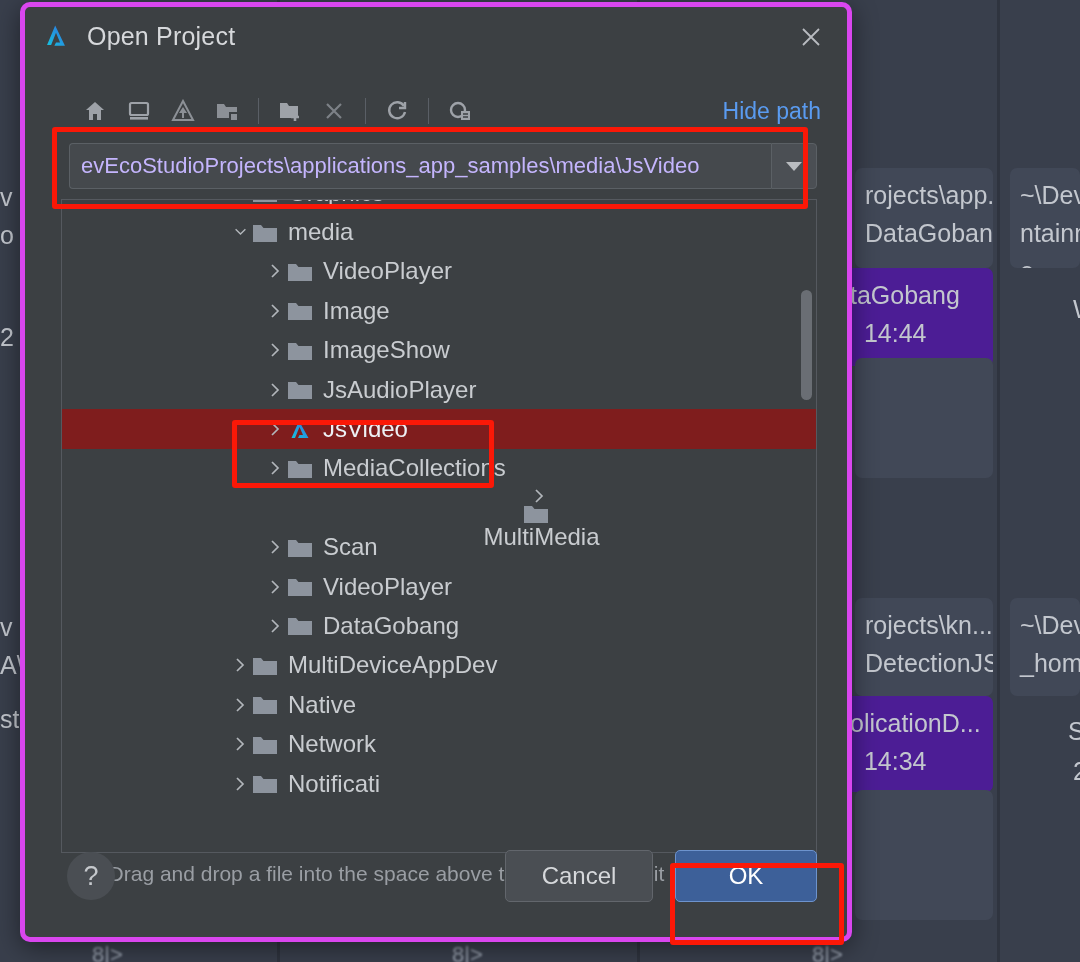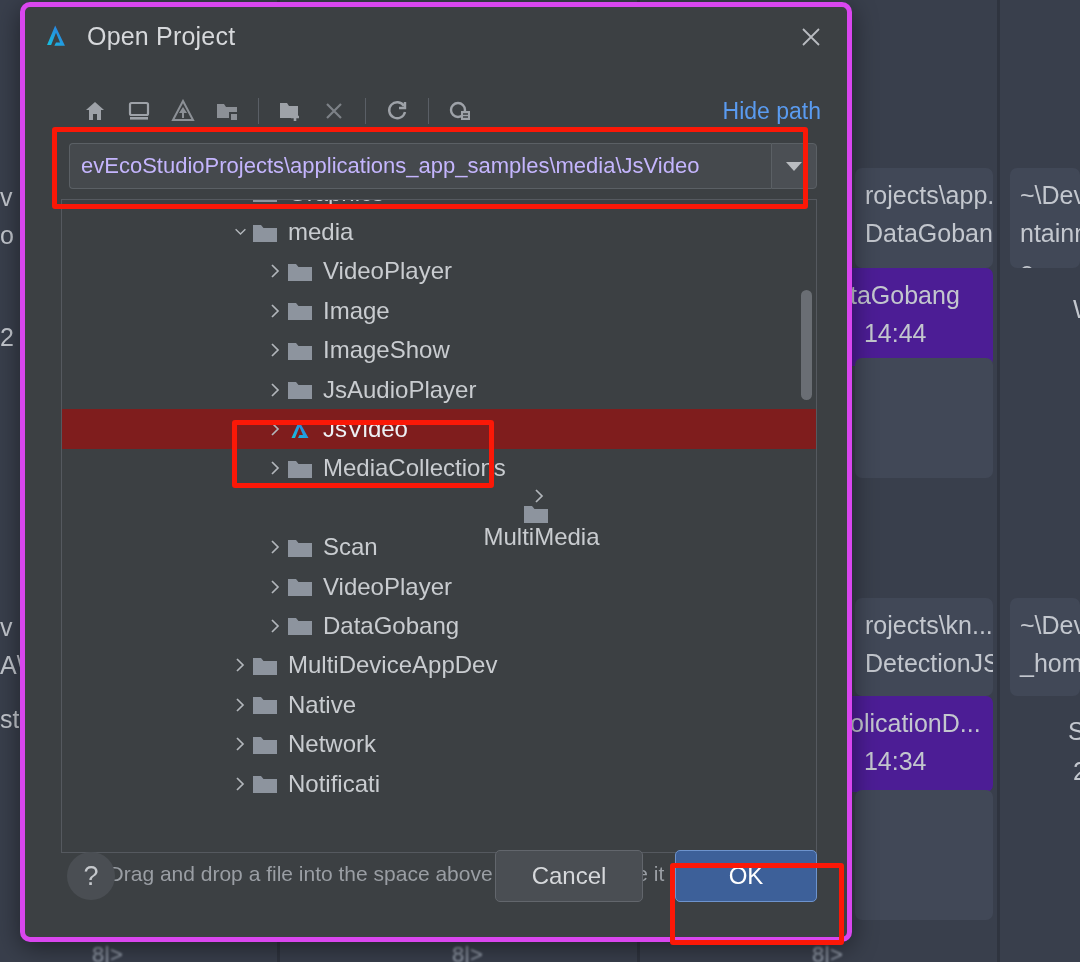--- a/index.html
+++ b/index.html
@@ -202,21 +202,21 @@
     display: flex; align-items: center; justify-content: center;
     cursor: pointer;
     border: 1px solid #62666c;
     background: #4a4e53;
     color: #d6d8db;
   }
   .btn.primary {
     background: #3d6099;
     border: 1px solid #6d93cd;
     color: #ffffff;
-    margin-left: 32px;
+    margin-left: 22px;
     min-width: 142px;
   }
 
   
   .redbox {
     position: absolute;
     border: 5px solid #fb1807;
     border-radius: 3px;
     pointer-events: none;
     z-index: 50;

